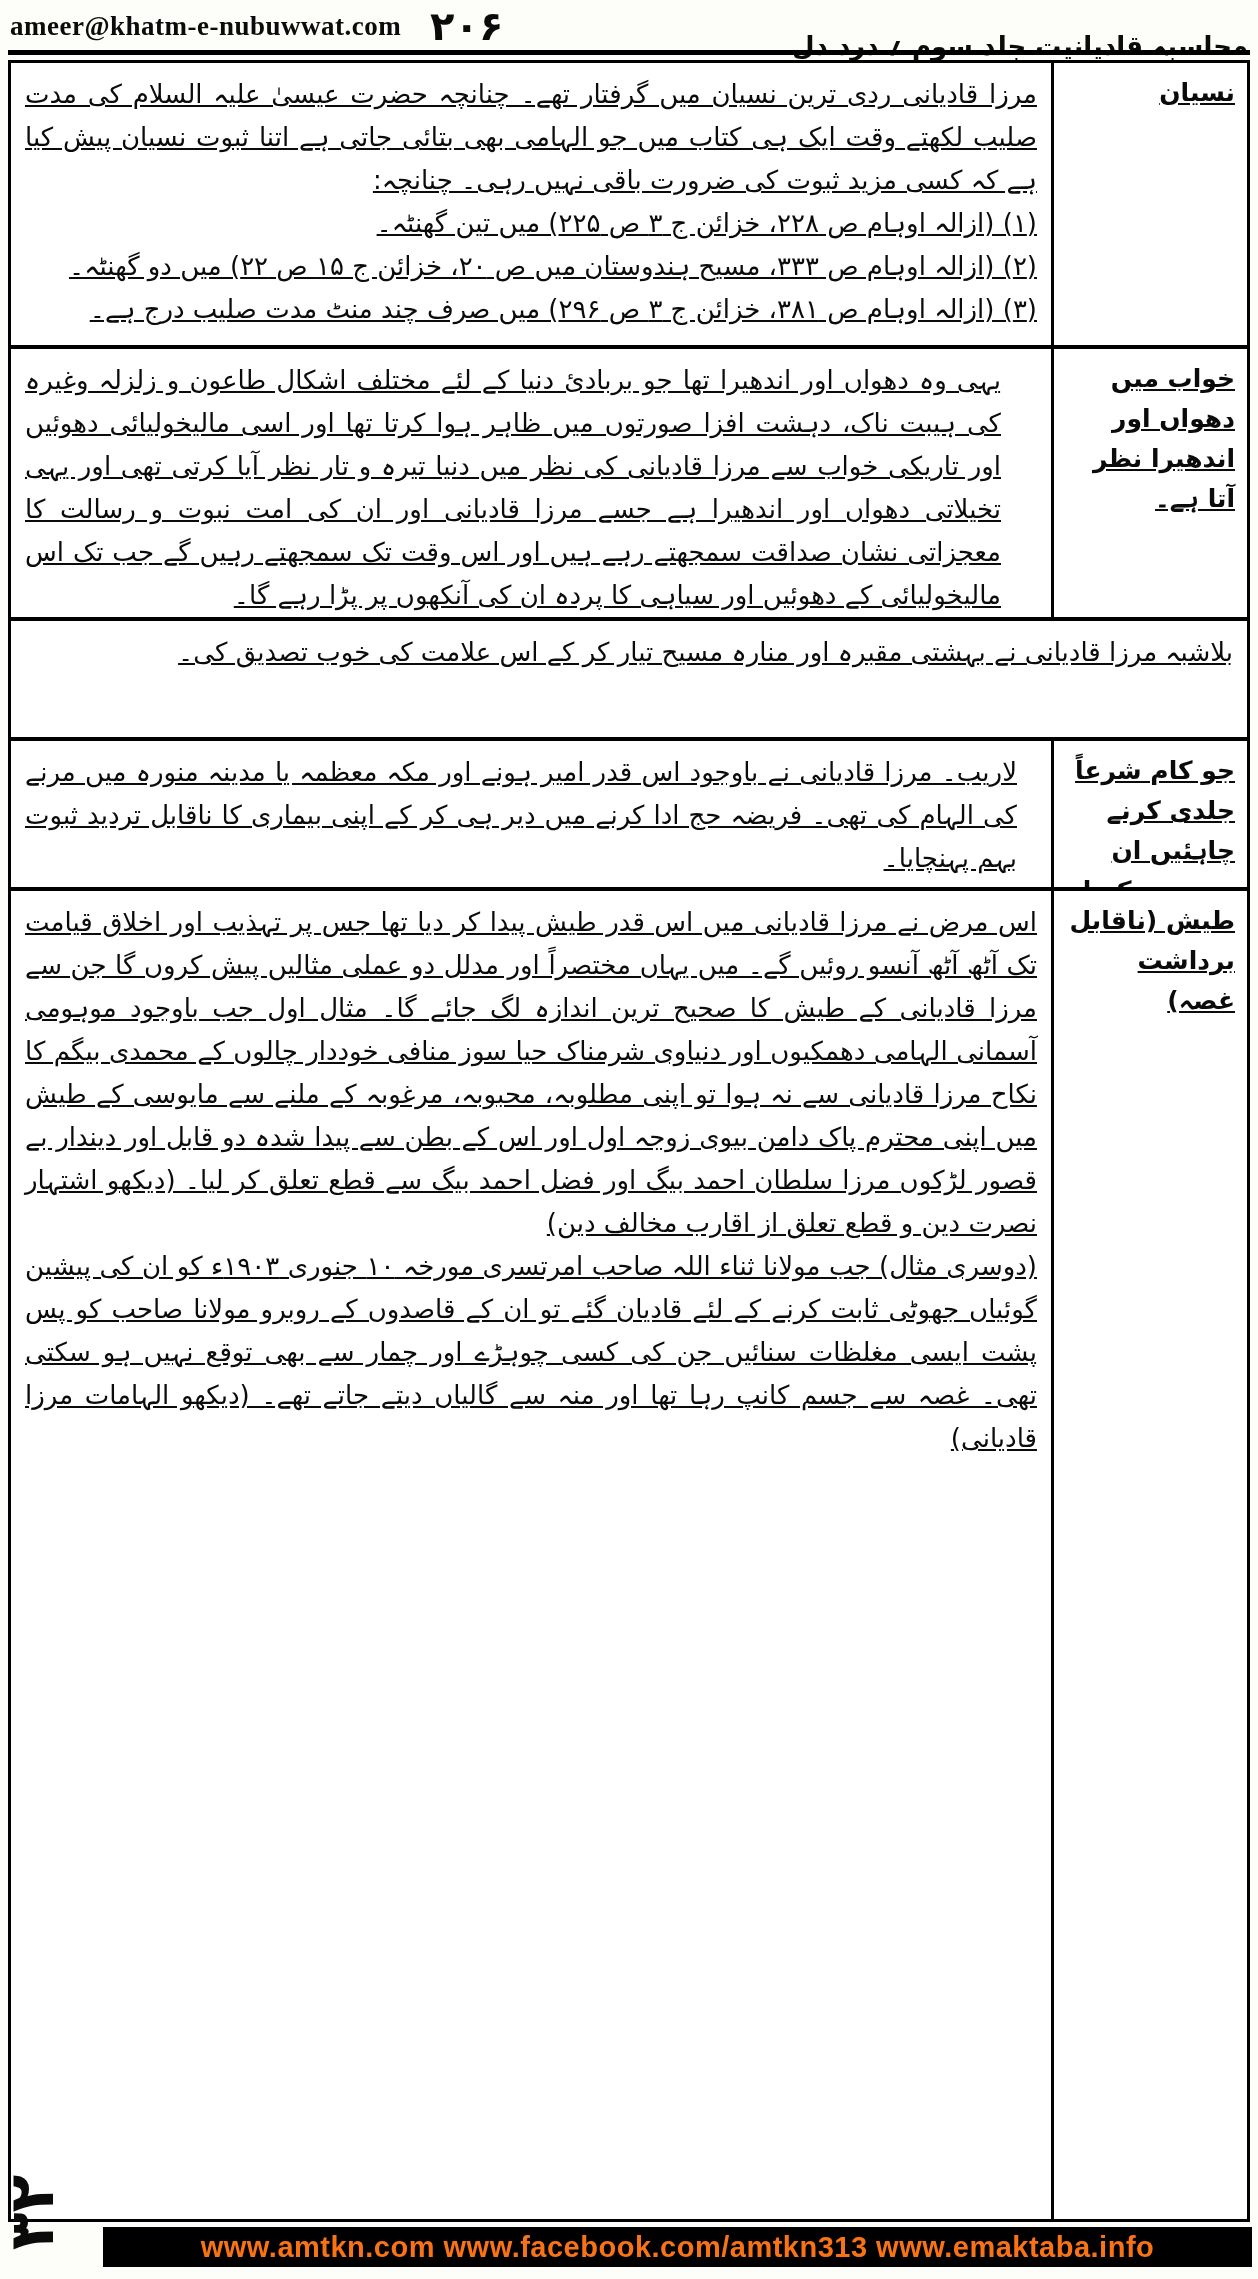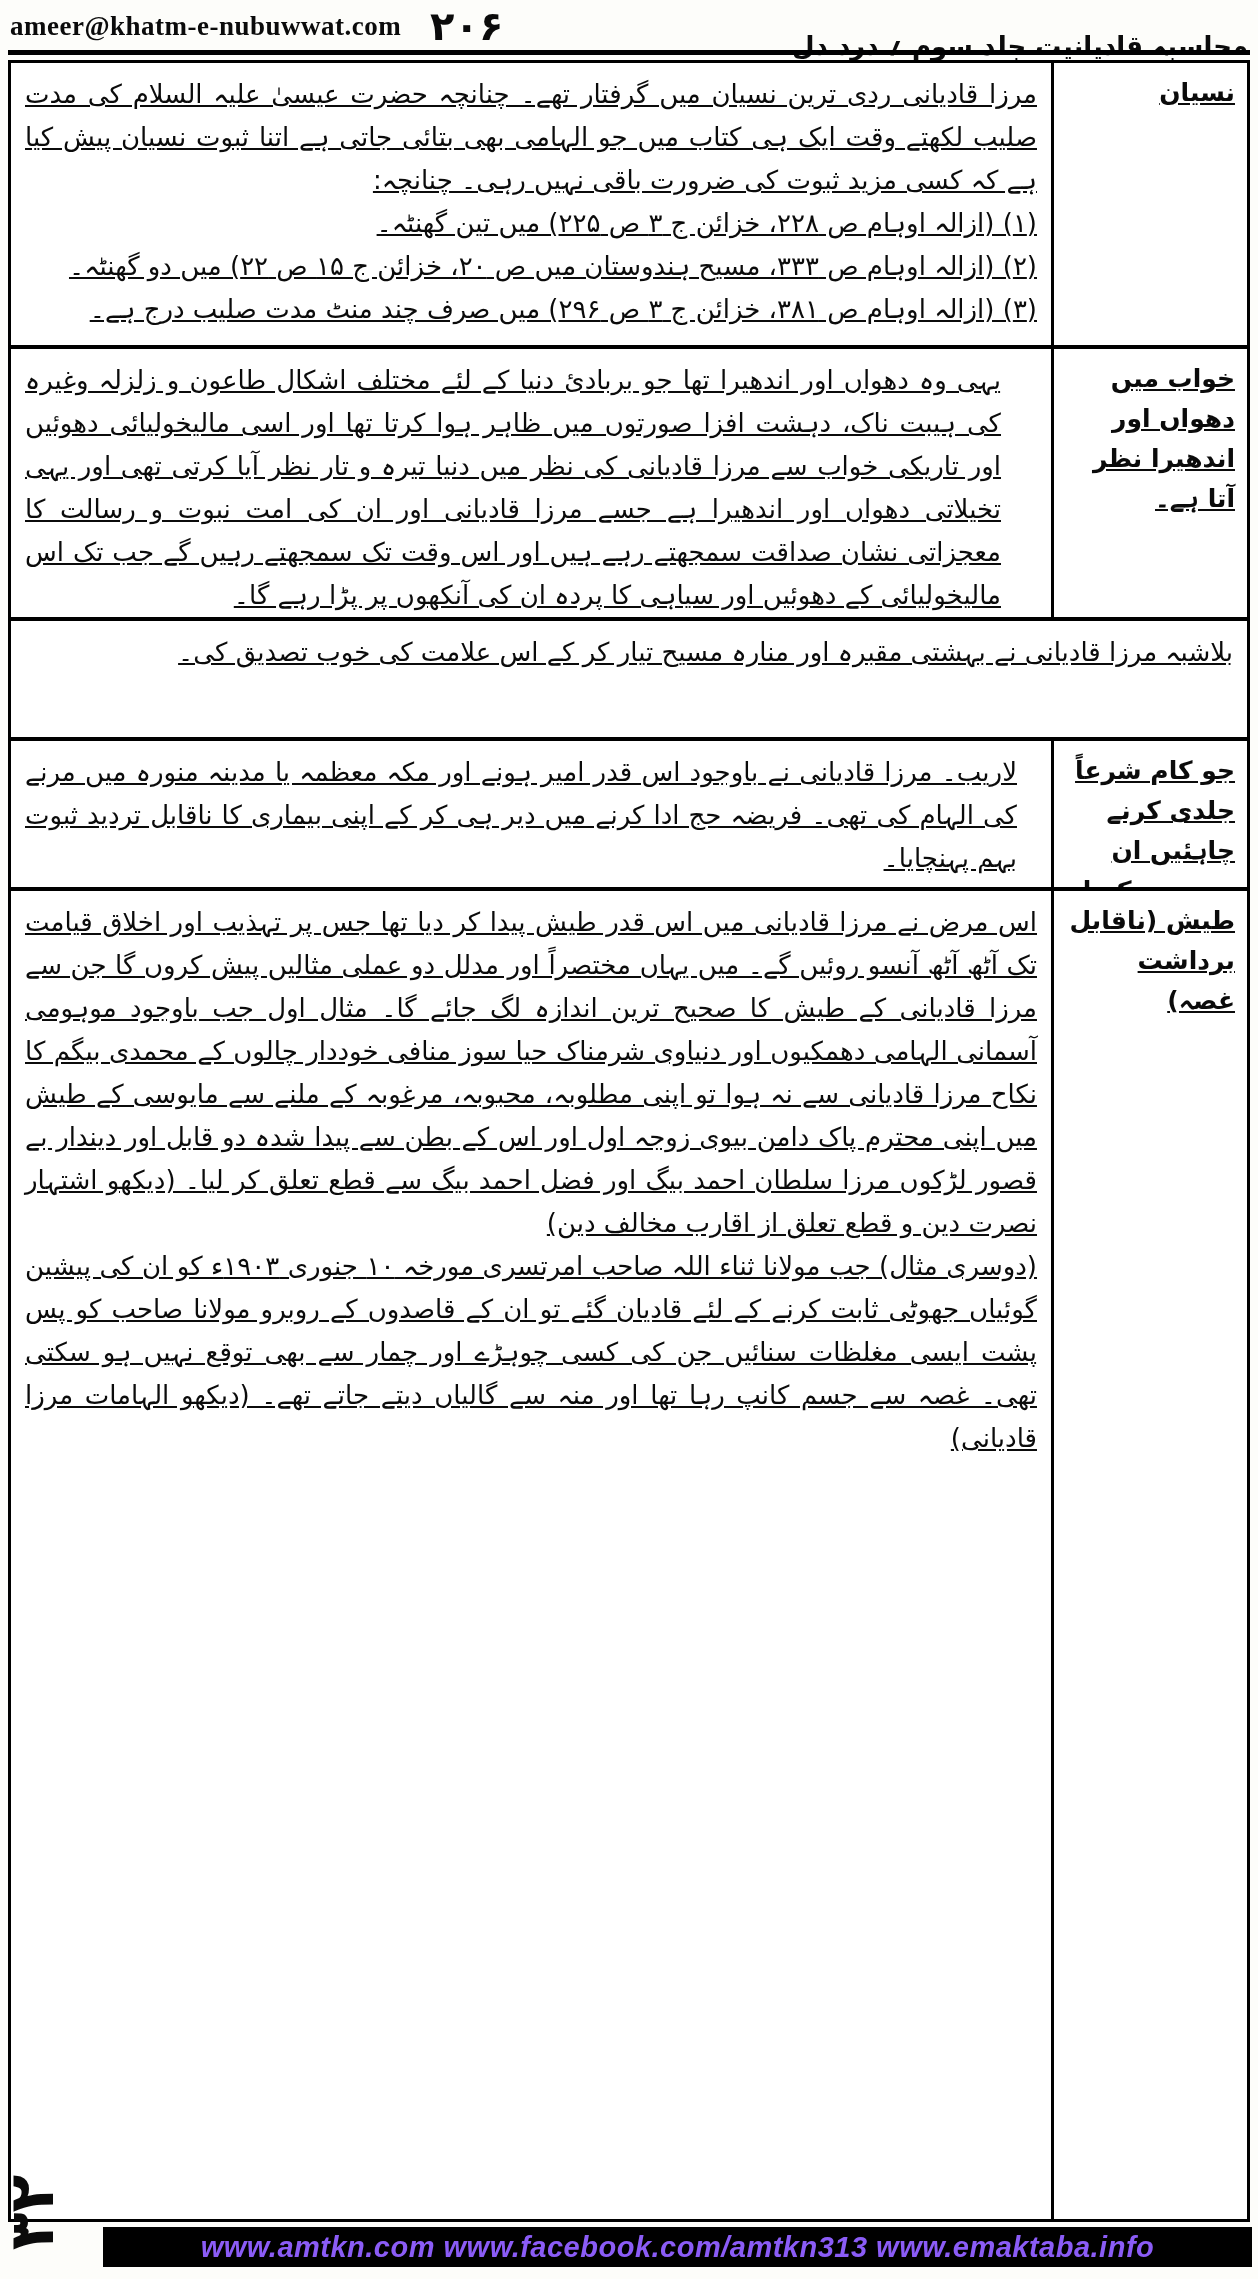--- a/index.html
+++ b/index.html
@@ -92,29 +92,28 @@
   }
   
   .topic-cell { border-right: none; border-left: 3px solid #000; }
   
   .footer-bar {
     position: absolute;
     left: 103px; right: 6px;
     bottom: 12px;
     height: 40px;
     background: #000;
-    color: #8b5cf6;
+    color: #f97316;
     display: flex;
     align-items: center;
     justify-content: center;
     font-family: "Liberation Sans", sans-serif;
     font-weight: bold;
     font-size: 29px;
     letter-spacing: 0.5px;
-    font-style: italic;
   }
   .side-number {
     position: absolute;
     left: -6px;
     bottom: 30px;
     font-size: 62px;
     font-weight: bold;
     transform: rotate(-90deg);
     transform-origin: center;
     direction: rtl;

